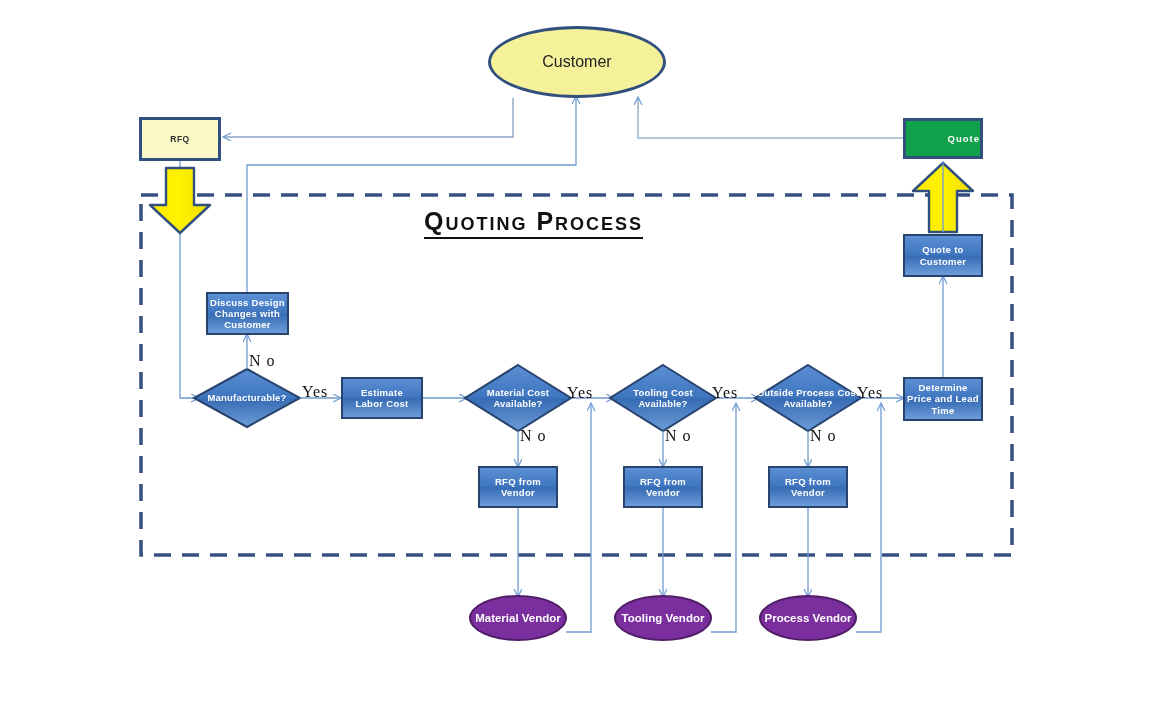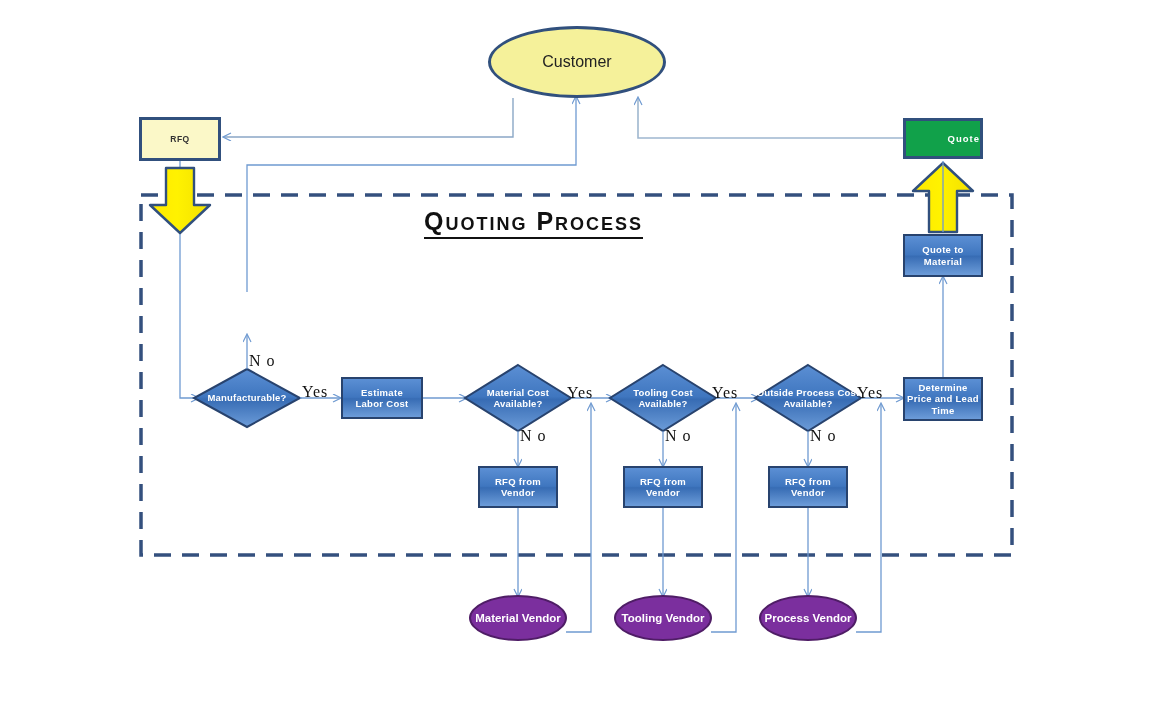--- a/index.html
+++ b/index.html
@@ -120,20 +120,23 @@
   <div class="node ellipse cust" style="left:488px;top:26px;width:178px;height:72px;">
     <span>Customer</span>
   </div>
 
   <div class="node quotebox" style="left:903px;top:118px;width:80px;height:41px;justify-content:flex-end;">
     <span>Quote</span>
   </div>
 
   <div id="title" style="left:424px;top:207px;">Quoting Process</div>
 
+  <div class="node proc" style="left:206px;top:292px;width:83px;height:43px;padding:0 2px;">
+    <span>Discuss Design Changes with Customer</span>
+  </div>
 
   <div class="diamond" style="left:194px;top:369px;width:106px;height:58px;">
     <div class="dlabel">Manufacturable?</div>
   </div>
   <div class="edgelbl" style="left:249px;top:352px;">N o</div>
   <div class="edgelbl" style="left:302px;top:383px;">Yes</div>
 
   <div class="node proc" style="left:341px;top:377px;width:82px;height:42px;padding:0 3px;">
     <span>Estimate Labor Cost</span>
   </div>
@@ -154,21 +157,21 @@
     <div class="dlabel">Outside Process Cost Available?</div>
   </div>
   <div class="edgelbl" style="left:857px;top:384px;">Yes</div>
   <div class="edgelbl" style="left:810px;top:427px;">N o</div>
 
   <div class="node proc" style="left:903px;top:377px;width:80px;height:44px;padding:0 2px;">
     <span>Determine Price and Lead Time</span>
   </div>
 
   <div class="node proc" style="left:903px;top:234px;width:80px;height:43px;padding:0 2px;">
-    <span>Quote to Material</span>
+    <span>Quote to Customer</span>
   </div>
 
   <div class="node proc" style="left:478px;top:466px;width:80px;height:42px;padding:0 2px;">
     <span>RFQ from Vendor</span>
   </div>
   <div class="node proc" style="left:623px;top:466px;width:80px;height:42px;padding:0 2px;">
     <span>RFQ from Vendor</span>
   </div>
   <div class="node proc" style="left:768px;top:466px;width:80px;height:42px;padding:0 2px;">
     <span>RFQ from Vendor</span>

